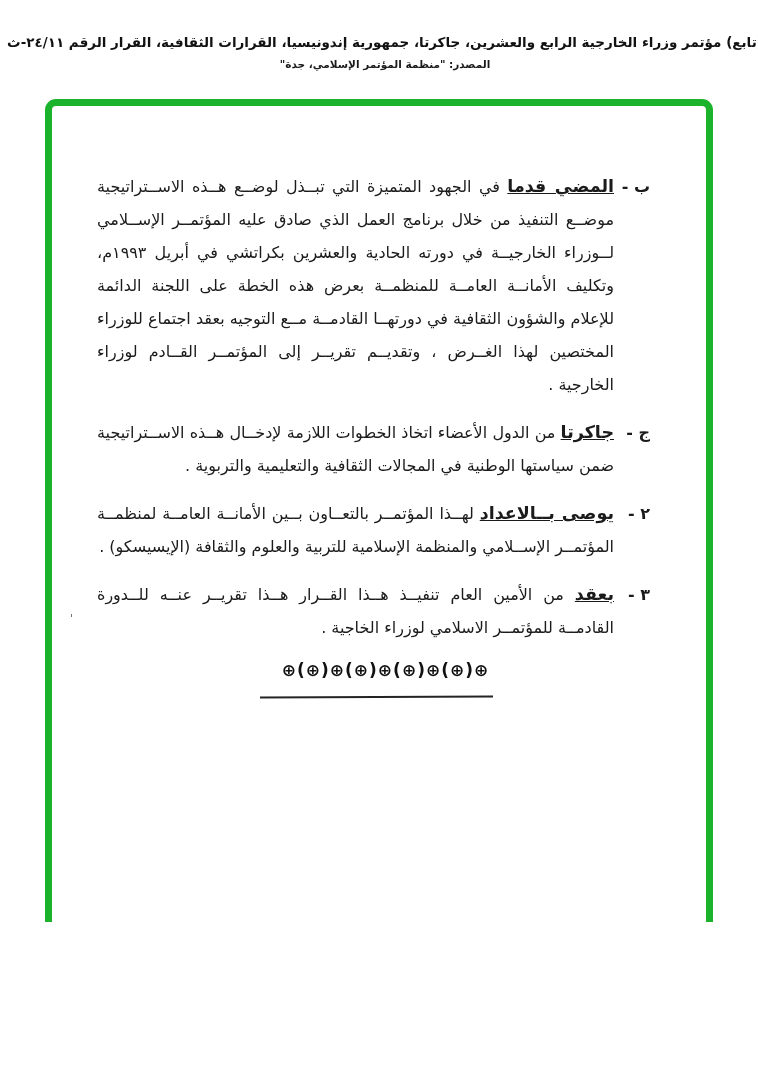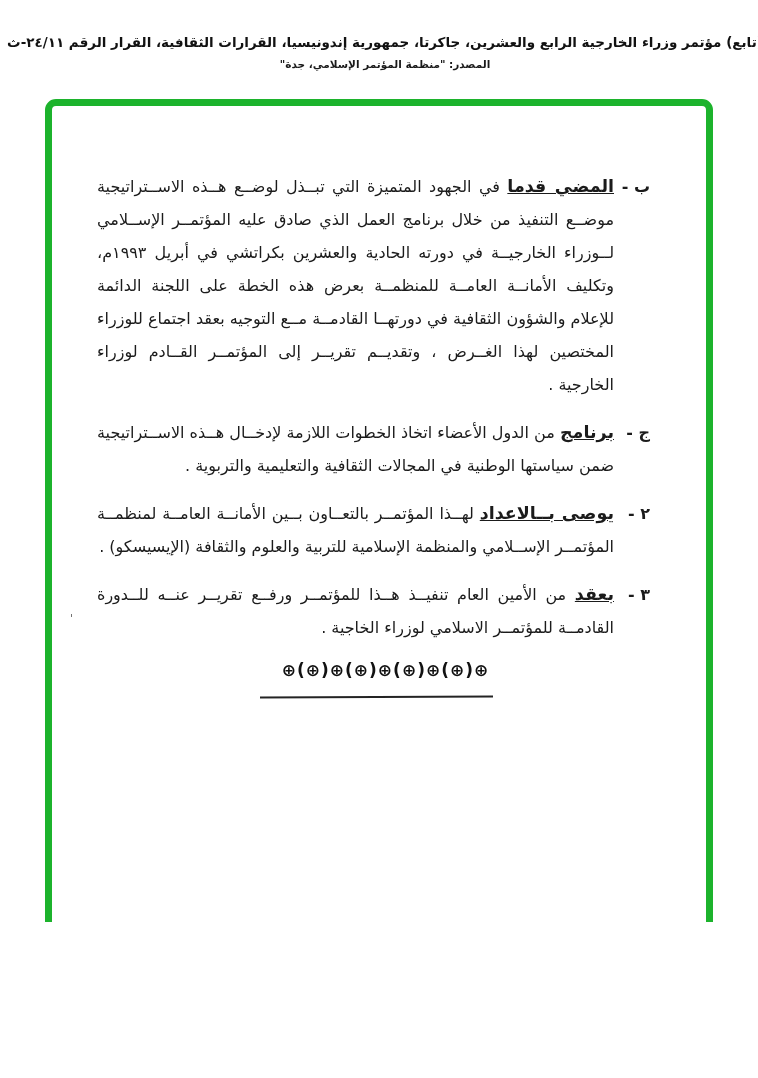--- a/index.html
+++ b/index.html
@@ -97,34 +97,34 @@
   <div class="content">
 
     <div class="item">
       <span class="marker">ب -</span>
       <span class="lead">المضي قدما</span>
       <span class="body-text">في الجهود المتميزة التي تبــذل لوضــع هــذه الاســتراتيجية موضــع التنفيذ من خلال برنامج العمل الذي صادق عليه المؤتمــر الإســلامي لــوزراء الخارجيــة في دورته الحادية والعشرين بكراتشي في أبريل ١٩٩٣م، وتكليف الأمانــة العامــة للمنظمــة بعرض هذه الخطة على اللجنة الدائمة للإعلام والشؤون الثقافية في دورتهــا القادمــة مــع التوجيه بعقد اجتماع للوزراء المختصين لهذا الغــرض ، وتقديــم تقريــر إلى المؤتمــر القــادم لوزراء الخارجية .</span>
     </div>
 
     <div class="item">
       <span class="marker">ج -</span>
-      <span class="lead">برنامج</span>
+      <span class="lead">جاكرتا</span>
       <span class="body-text">من الدول الأعضاء اتخاذ الخطوات اللازمة  لإدخــال هــذه الاســتراتيجية ضمن سياستها الوطنية في المجالات الثقافية والتعليمية والتربوية .</span>
     </div>
 
     <div class="item">
       <span class="marker">٢ -</span>
       <span class="lead">يوصى بــالاعداد</span>
       <span class="body-text">لهــذا المؤتمــر بالتعــاون بــين الأمانــة العامــة لمنظمــة المؤتمــر الإســلامي والمنظمة الإسلامية للتربية والعلوم والثقافة (الإيسيسكو) .</span>
     </div>
 
     <div class="item">
       <span class="marker">٣ -</span>
       <span class="lead">بعقد</span>
-      <span class="body-text">من الأمين  العام تنفيــذ هــذا للمؤتمــر ورفــع تقريــر عنــه للــدورة القادمــة للمؤتمــر الاسلامي لوزراء الخاجية .</span>
+      <span class="body-text">من الأمين  العام تنفيــذ هــذا القــرار هــذا تقريــر عنــه للــدورة القادمــة للمؤتمــر الاسلامي لوزراء الخاجية .</span>
     </div>
 
     <div class="ornament-divider" dir="ltr">⊕(⊕)⊕(⊕)⊕(⊕)⊕(⊕)⊕</div>
 
   </div>
 
   <span class="stray-mark">'</span>
 
   <div class="separator-line"></div>
 

